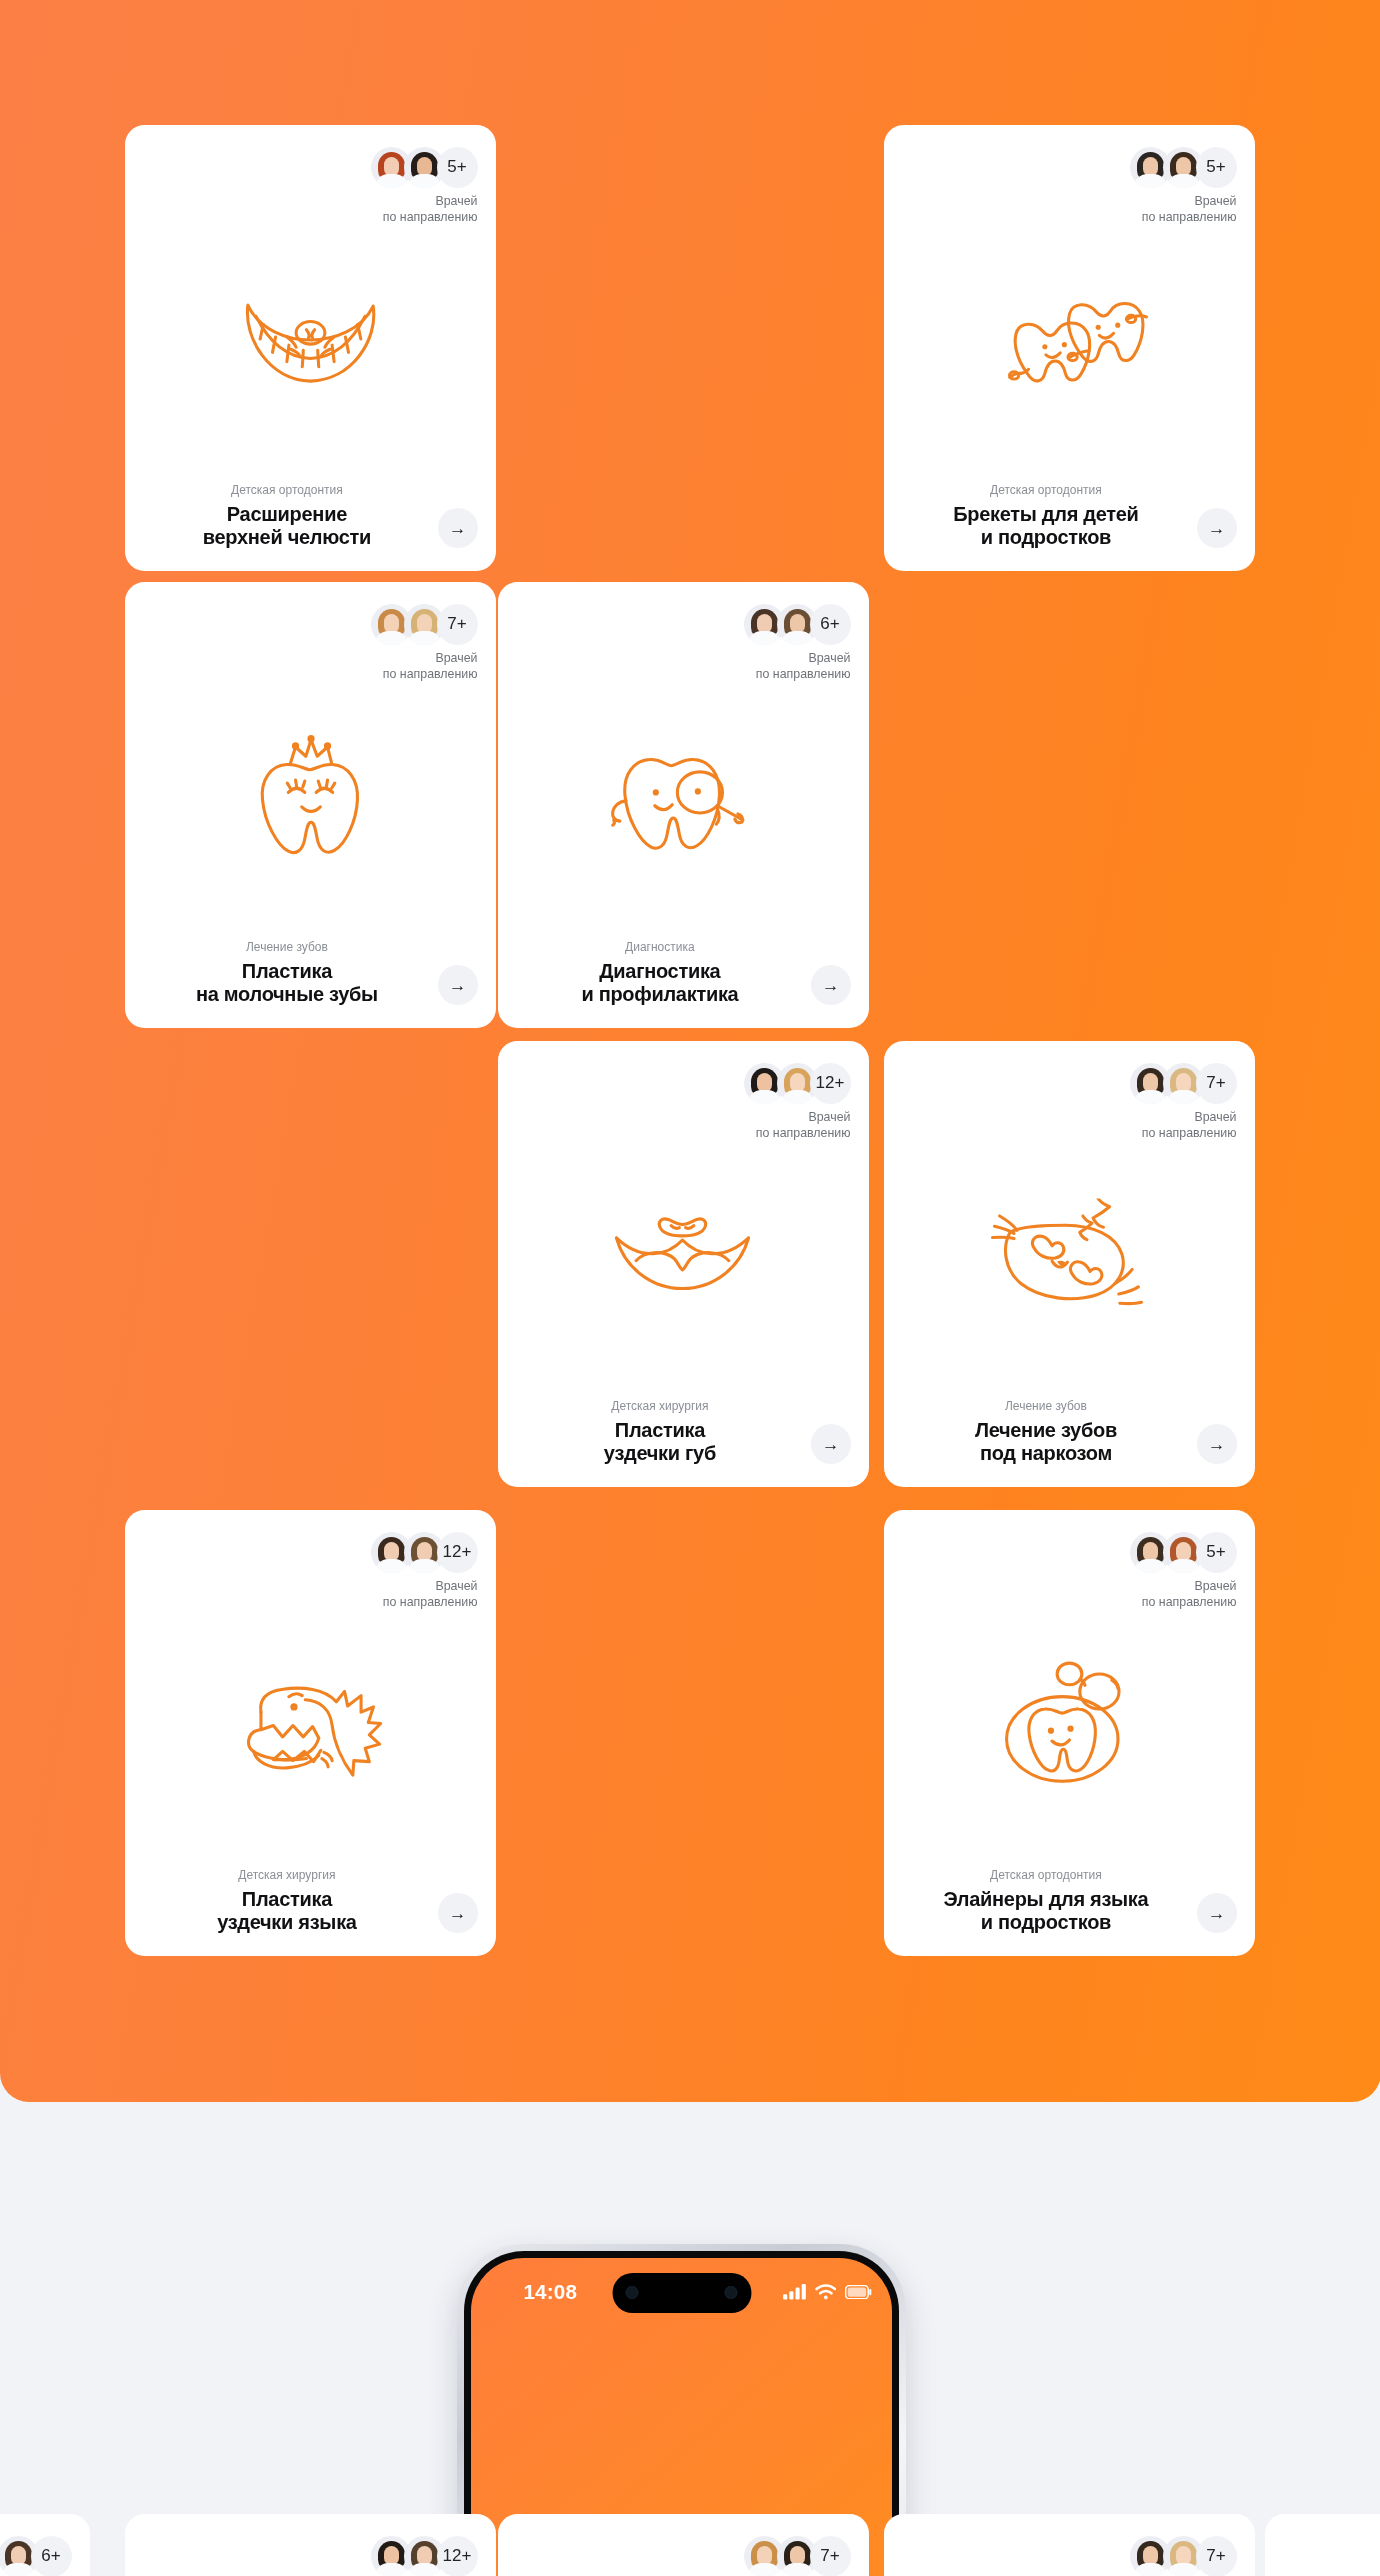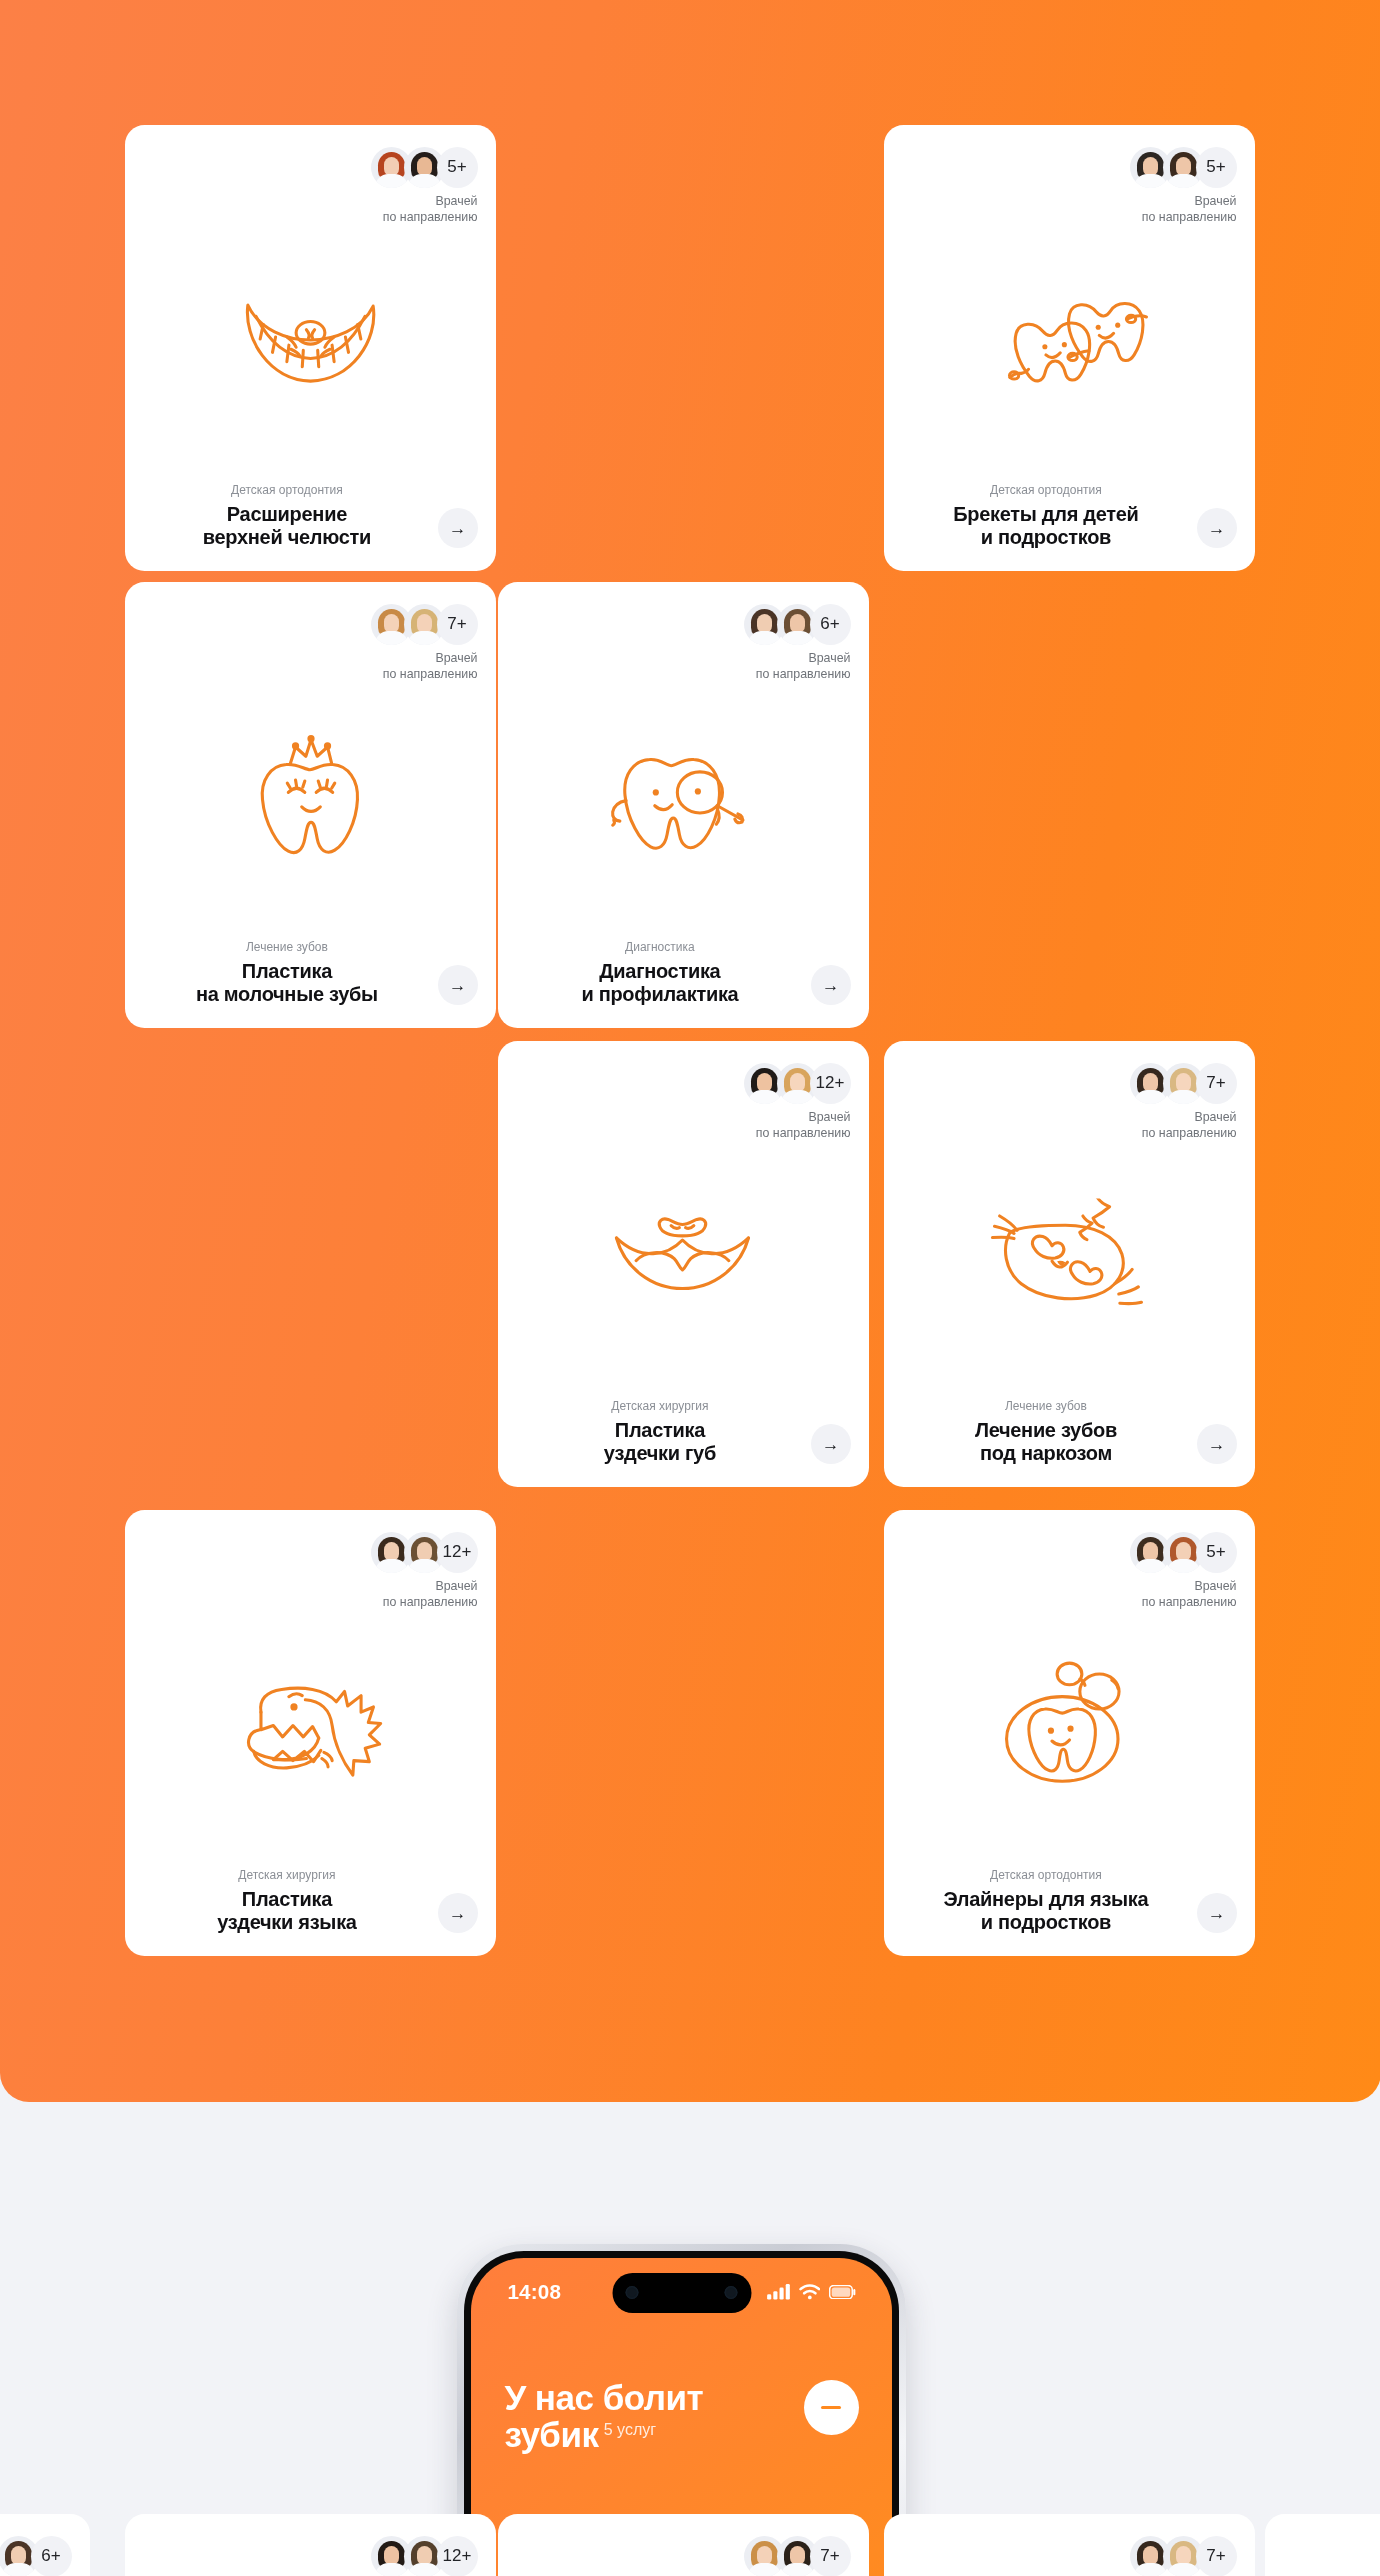--- a/index.html
+++ b/index.html
@@ -45,21 +45,21 @@
     padding: 7.2px;
   }
   .phone-screen {
     position: relative;
     width: 100%; height: 100%;
     border-radius: 53px;
     background: linear-gradient(140deg,#ff7e3c 0%, #ff8a22 55%, #ff8f16 100%);
     overflow: hidden;
   }
   .status-bar {
-    position: absolute; left: 0; top: 17.5px;
+    position: absolute; left: 16px; top: 17.5px;
     width: 100%; height: 32px;
     display: flex; align-items: center;
     padding: 0 36px;
     color: #fff;
   }
   .status-time {
     font-size: 20.6px; font-weight: 700; letter-spacing: 0.2px;
     flex: 0 0 auto;
   }
   .status-right {
@@ -182,27 +182,20 @@
               <path d="M49 10 v8" stroke="#fff" stroke-width="4" stroke-linecap="round"></path>
             </svg>
           </div>
         </div>
 
         <div class="dynamic-island">
           <div class="di-lens"></div>
           <div class="di-lens"></div>
         </div>
 
-        <div class="screen-head">
-          <div class="screen-title"><span>У нас болит
-зубик</span><span class="count">5 услуг</span></div>
-          <div class="collapse-btn">
-            <div class="minus"></div>
-          </div>
-        </div>
 
       </div>
     </div>
   </div>
 
   <div id="cards-layer">
       <div class="card" style="left: 125px; top: 125px; width: 371px; height: 446px;">
         <div class="card-top">
           <div class="avatars">
             <div class="avatar">

